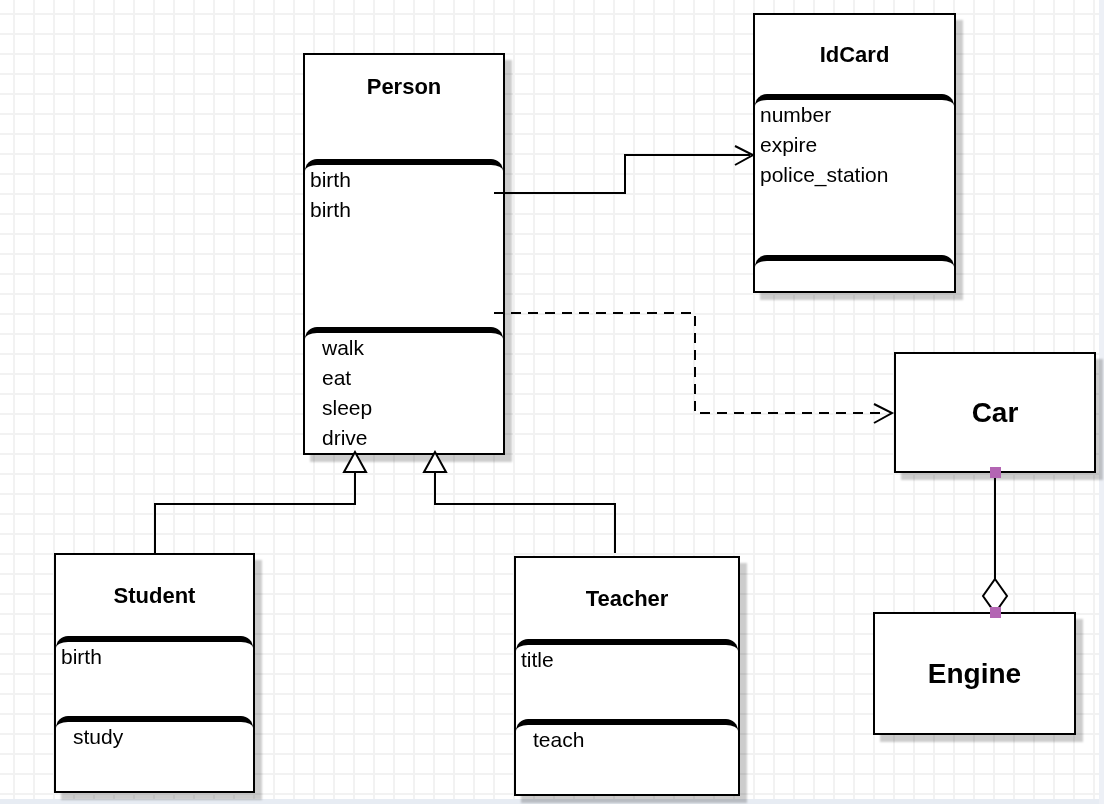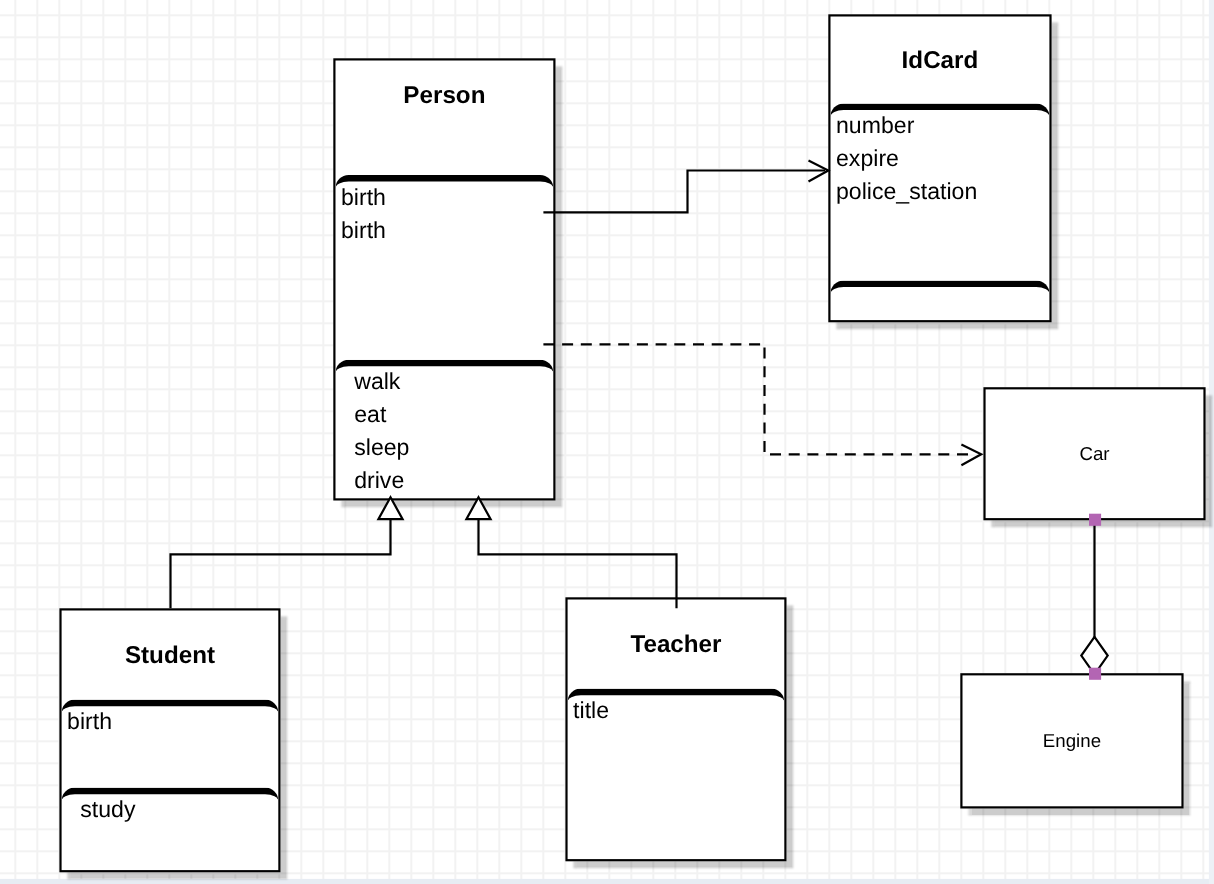--- a/index.html
+++ b/index.html
@@ -29,36 +29,36 @@
     font-weight:bold; font-size:22px; color:#000;
   }
   .uml-section {
     border-top:6px solid #000000;
     display:flex; flex-direction:column; 
     padding-left:5px; font-size:21px; line-height:30px; color:#000;border-radius:12px;
   }
   .uml-section.grow { flex:1;padding-left:17px; }
   .plain-title {
     position:absolute; inset:0; display:flex; align-items:center; justify-content:center;
-    font-weight:normal; font-size:17px; color:#000;
+    font-weight:bold; font-size:28px; color:#000;
   }
 
   
   #cls-person  { left:303px; top:53px;  width:202px; height:402px;gap:40px; }
   #cls-person .t { height:81px; }
   #cls-person .s1 { height:159px; }
   #cls-idcard  { left:753px; top:13px;  width:203px; height:280px; }
   #cls-idcard .t { height:79px; }
   #cls-idcard .s1 { height:161px; }
   #cls-car     { left:894px; top:352px; width:202px; height:121px; }
   #cls-engine  { left:873px; top:612px; width:203px; height:123px; }
   #cls-student { left:54px;  top:553px; width:201px; height:240px; }
   #cls-student .t { height:81px; }
   #cls-student .s1 { height:80px; }
-  #cls-teacher { left:514px; top:543px; width:201px; height:240px; }
+  #cls-teacher { left:514px; top:556px; width:226px; height:240px; }
   #cls-teacher .t { height:81px; }
   #cls-teacher .s1 { height:80px; }
 
   #connectors { position:absolute; left:0; top:0; width:1104px; height:804px; pointer-events:none; }
   .edge   { fill:none; stroke:#000000; stroke-width:2; }
   .dashed { stroke-dasharray:10 7; }
   .hollow { fill:#ffffff; stroke:#000000; stroke-width:2; }
 </style>
 </head>
 <body>
@@ -108,20 +108,23 @@
     <div class="uml-section grow">
       <div>study</div>
     </div>
   </div>
 
   <div id="cls-teacher" class="uml-class">
     <div class="uml-title t">Teacher</div>
     <div class="uml-section s1">
       <div>title</div>
     </div>
+    <div class="uml-section grow">
+      <div>teach</div>
+    </div>
   </div>
 
   <svg id="connectors" viewBox="0 0 1104 804" xmlns="http://www.w3.org/2000/svg">
     <g>
       <path class="edge" d="M494 193 H625 V155 H750"></path>
       <path class="edge" d="M735 146 L753 155 L735 165"></path>
     </g>
     <g>
       <path class="edge dashed" d="M494 313 H695 V413 H885"></path>
       <path class="edge" d="M874 404 L892 413 L874 423"></path>

